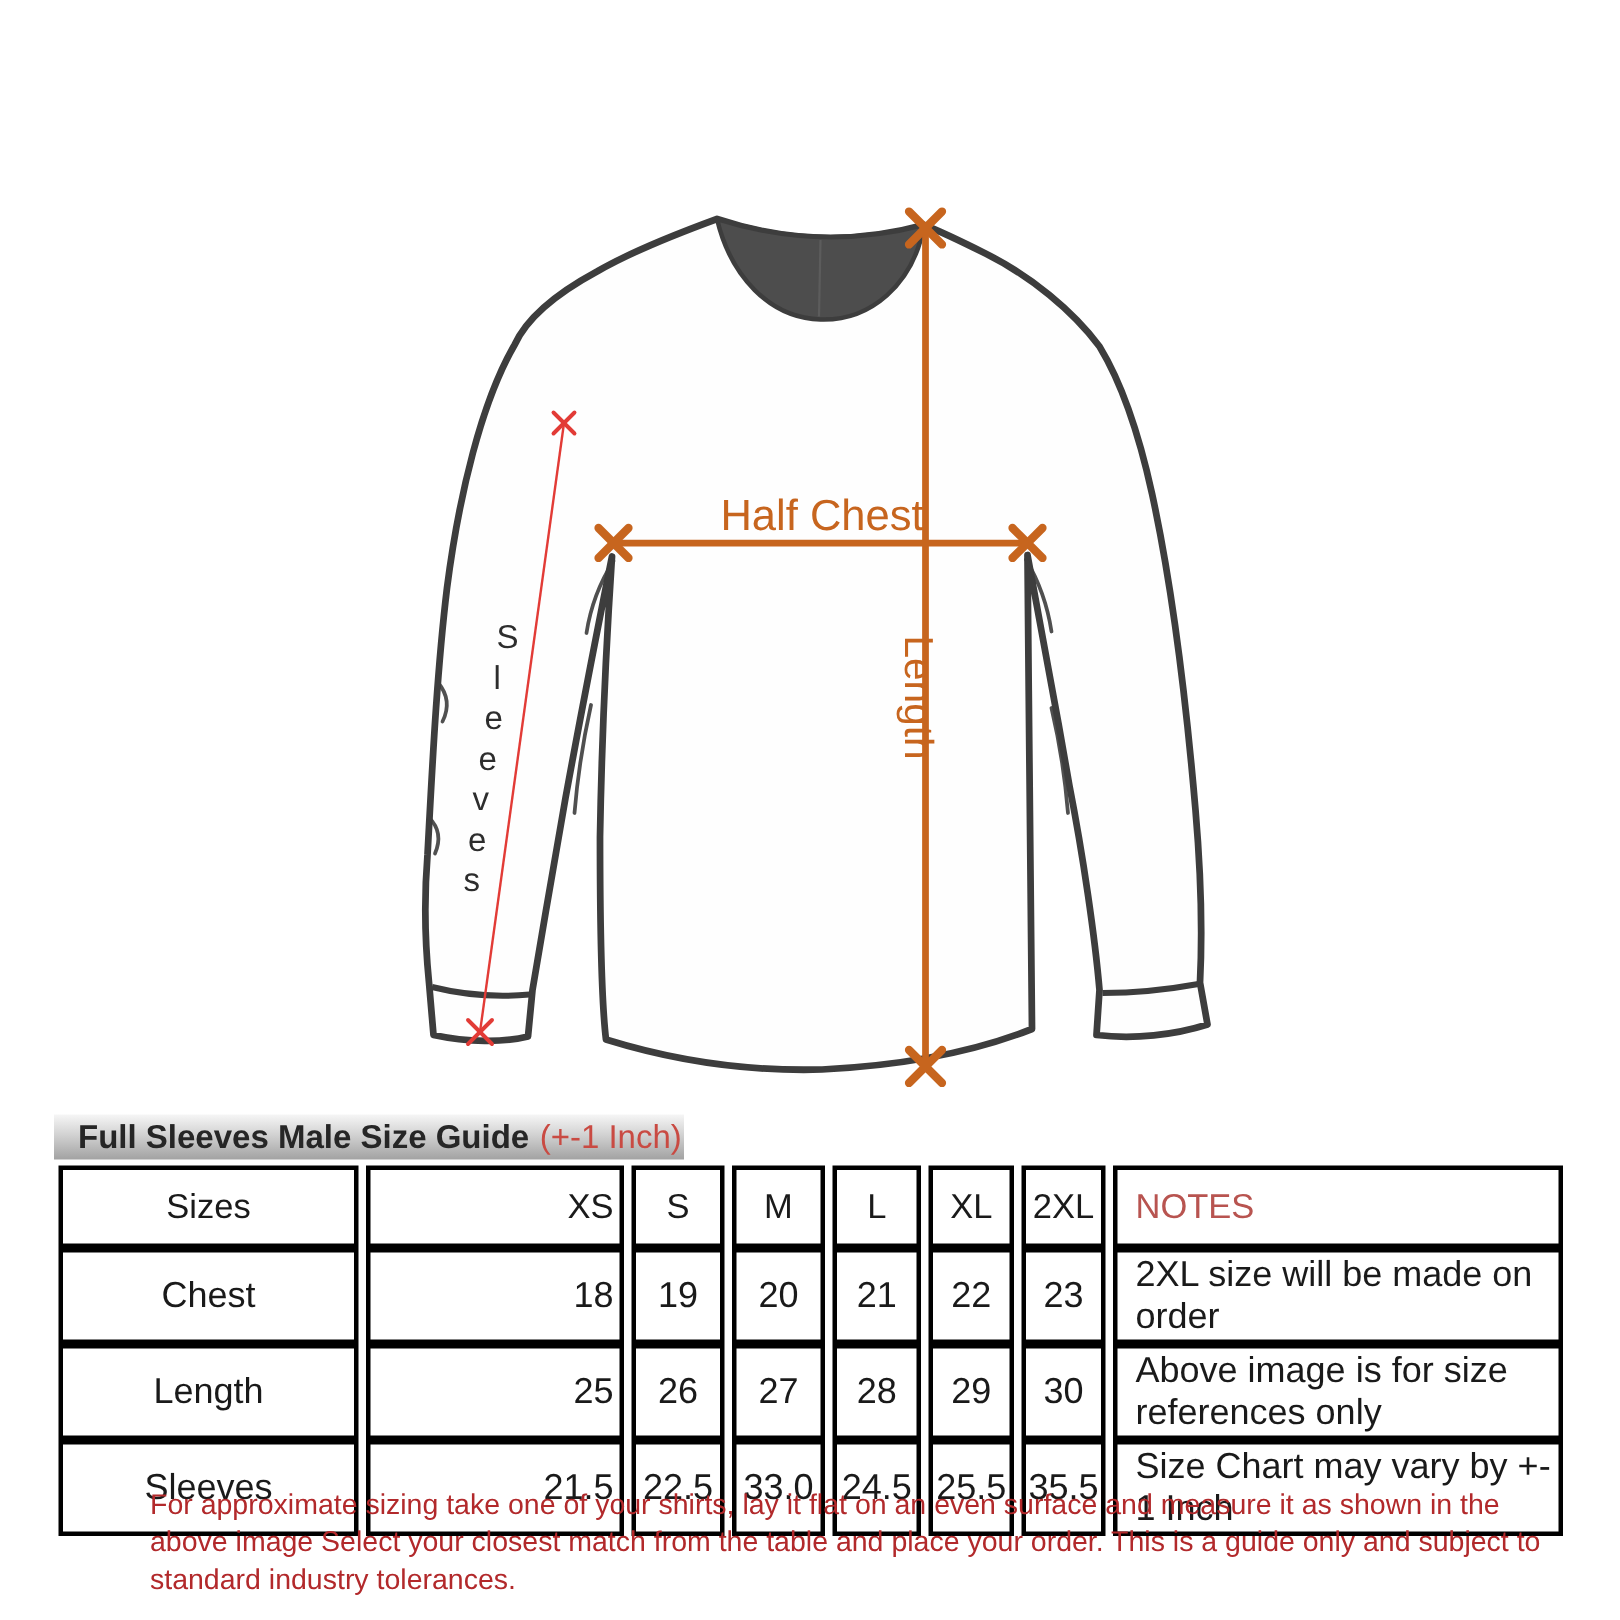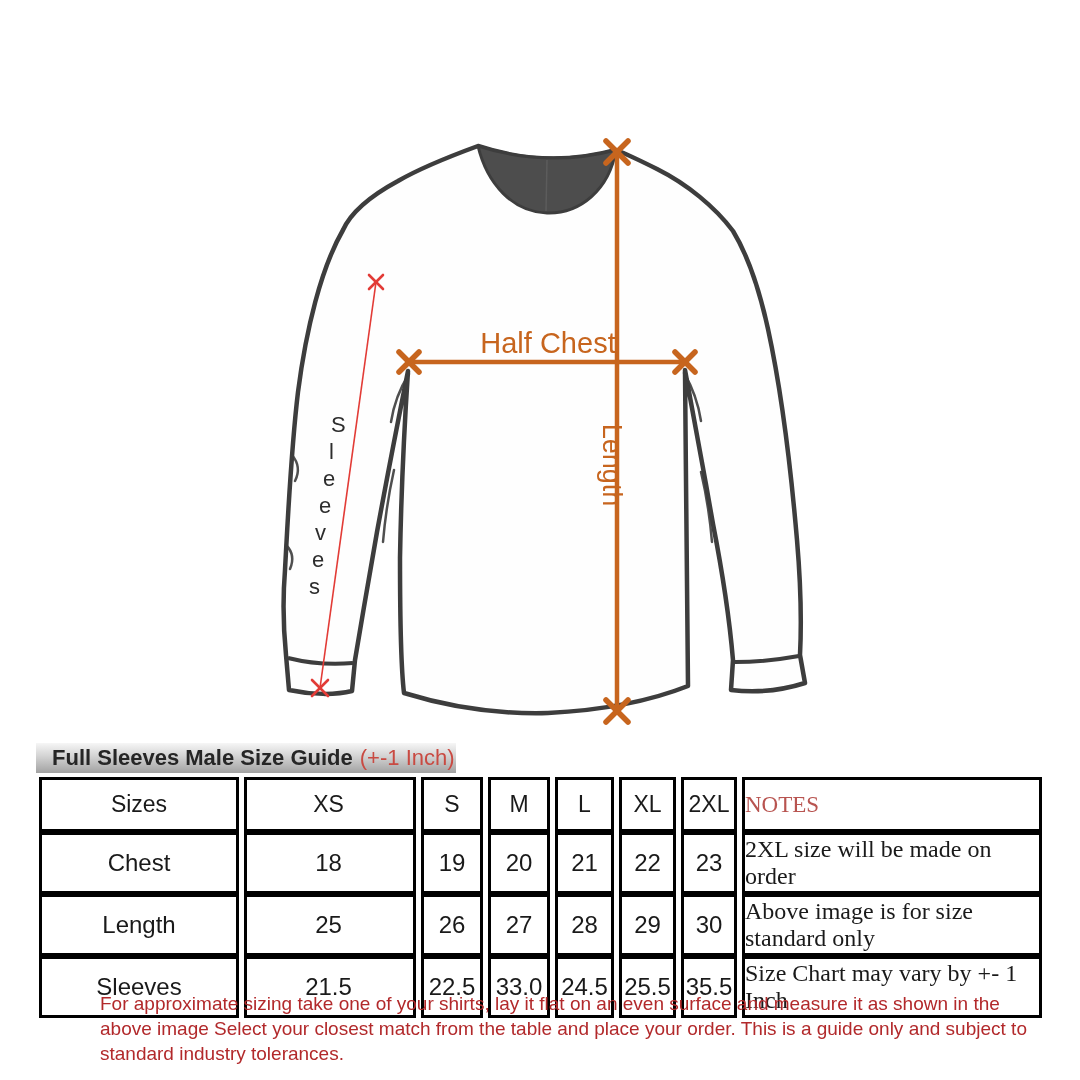--- a/index.html
+++ b/index.html
@@ -23,23 +23,23 @@
   .table-wrap{position:absolute;left:34px;top:777px;width:1013px;}
   table.size-table{border-collapse:separate;border-spacing:5px 0;width:100%;
                    table-layout:fixed;}
   table.size-table td,table.size-table th{border:3px solid #000;box-sizing:border-box;
                    background:#fff;font-weight:normal;overflow:hidden;}
   tr.hdr th{height:55px;font-size:23px;}
   tr.r1 td{height:41px;font-size:24px;}
   tr.r2 td{height:41px;font-size:24px;}
   tr.r3 td{height:39px;font-size:24px;}
   .c-label{text-align:center;}
-  .c-xs{text-align:center;padding-right:4px;}
+  .c-xs{text-align:right;padding-right:4px;}
   .c-size{text-align:center;}
-  .c-notes{text-align:left;padding-left:0;font-size:16px;font-family:Liberation Serif, serif;}
+  .c-notes{text-align:left;padding-left:12px;font-size:16px;}
   th.c-notes{font-size:19px;}
 
   
   .footer{position:absolute;left:100px;top:991px;width:935px;
           font-size:19px;line-height:25px;}
   .footer div{margin:0;}
 </style>
 </head>
 <body>
 
@@ -177,21 +177,21 @@
       <td class="c-notes">2XL size will be made on order</td>
     </tr>
     <tr class="r2">
       <td class="c-label">Length</td>
       <td class="c-xs">25</td>
       <td class="c-size">26</td>
       <td class="c-size">27</td>
       <td class="c-size">28</td>
       <td class="c-size">29</td>
       <td class="c-size">30</td>
-      <td class="c-notes">Above image is for size standard only</td>
+      <td class="c-notes">Above image is for size references only</td>
     </tr>
     <tr class="r3">
       <td class="c-label">Sleeves</td>
       <td class="c-xs">21.5</td>
       <td class="c-size">22.5</td>
       <td class="c-size">33.0</td>
       <td class="c-size">24.5</td>
       <td class="c-size">25.5</td>
       <td class="c-size">35.5</td>
       <td class="c-notes">Size Chart may vary by +- 1 Inch</td>

